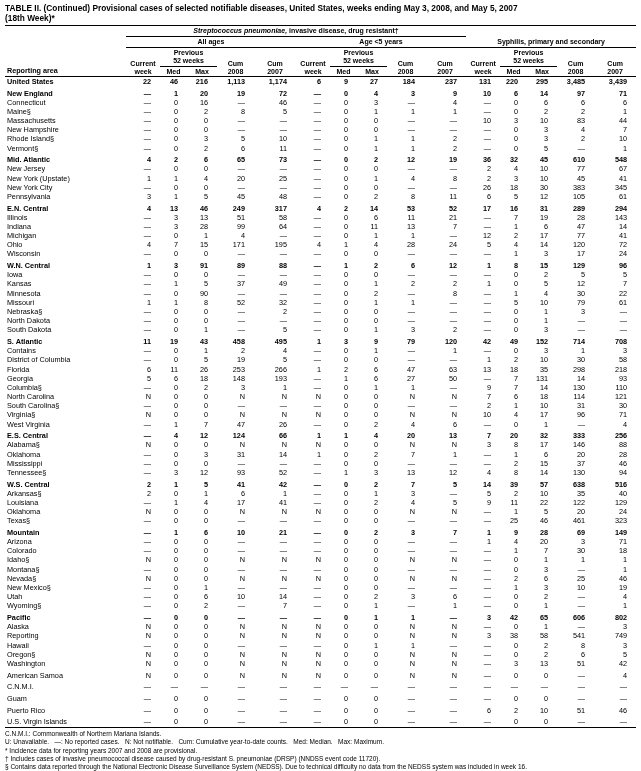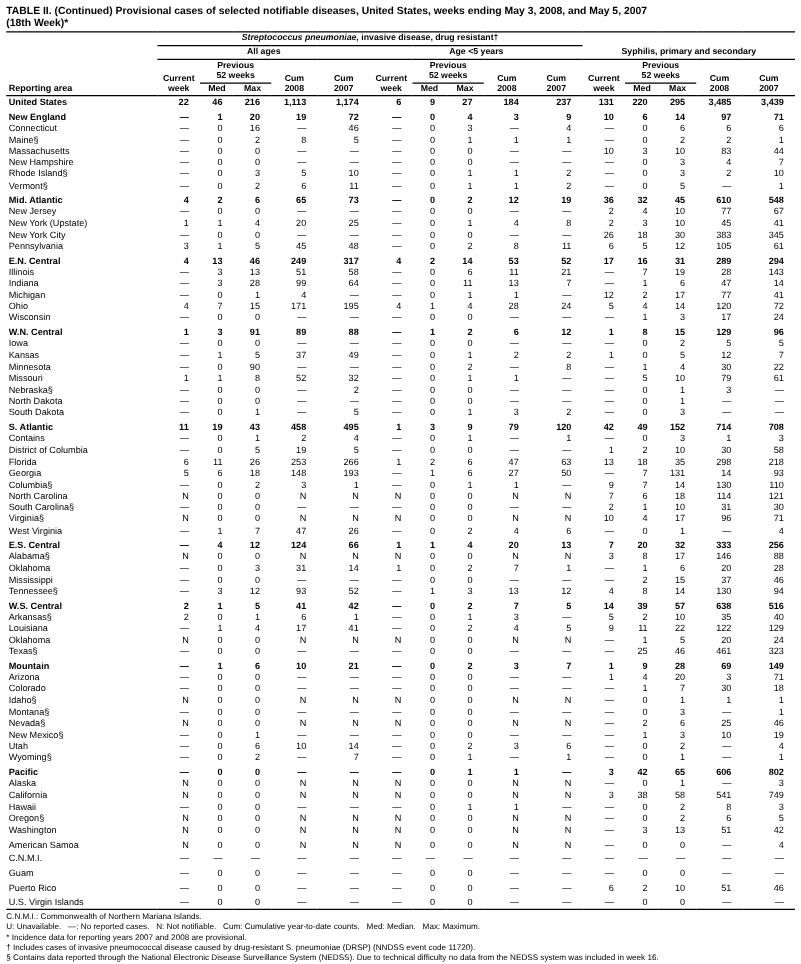--- a/index.html
+++ b/index.html
@@ -1137,21 +1137,21 @@
           <td class="num">0</td>
           <td class="num">N</td>
           <td class="num">N</td>
           <td class="num">—</td>
           <td class="num">0</td>
           <td class="num">1</td>
           <td class="num">—</td>
           <td class="num">3</td>
         </tr>
         <tr>
-          <td class="area">California</td>
+          <td class="area">Reporting</td>
           <td class="num">N</td>
           <td class="num">0</td>
           <td class="num">0</td>
           <td class="num">N</td>
           <td class="num">N</td>
           <td class="num">N</td>
           <td class="num">0</td>
           <td class="num">0</td>
           <td class="num">N</td>
           <td class="num">N</td>

